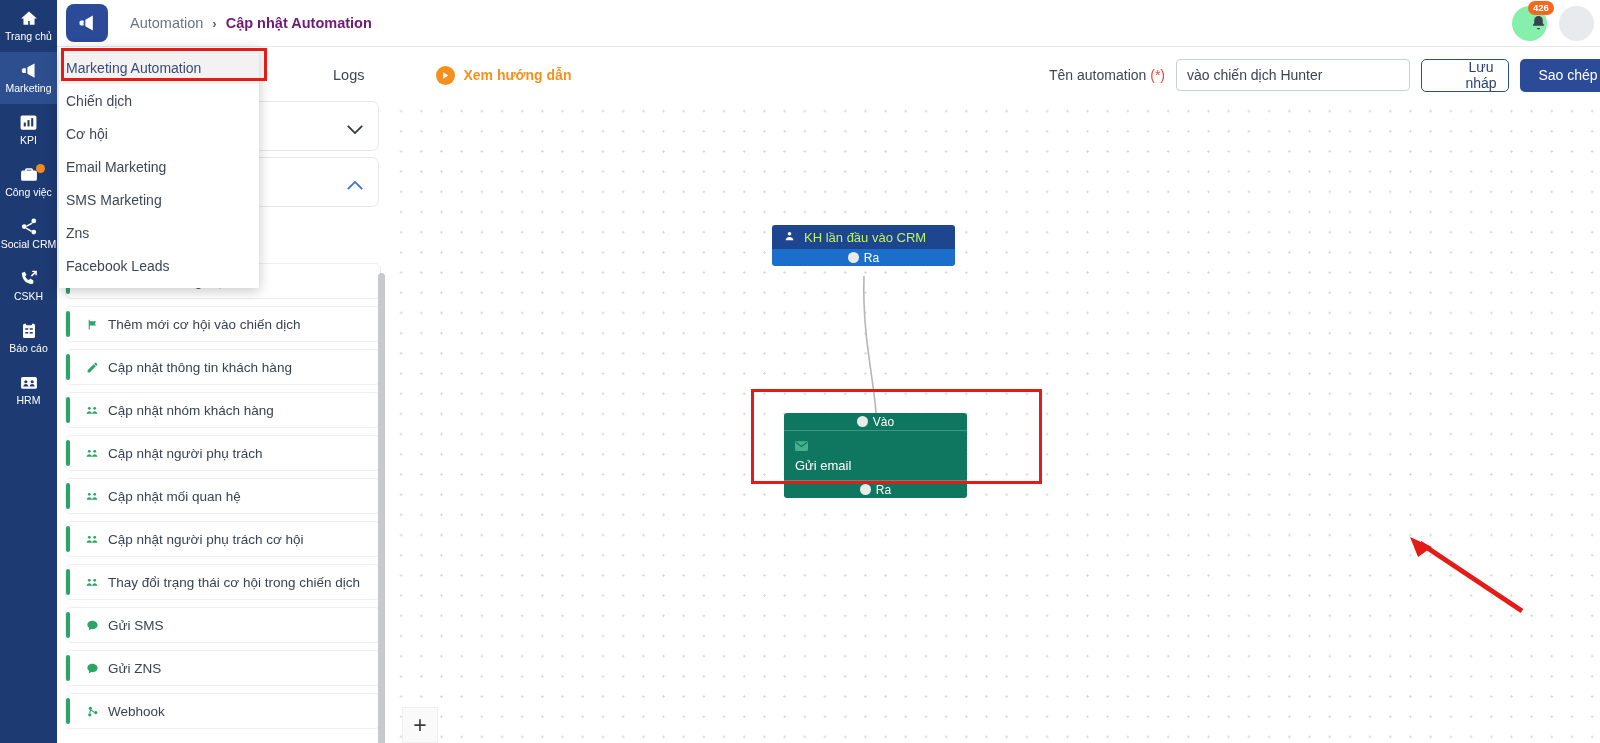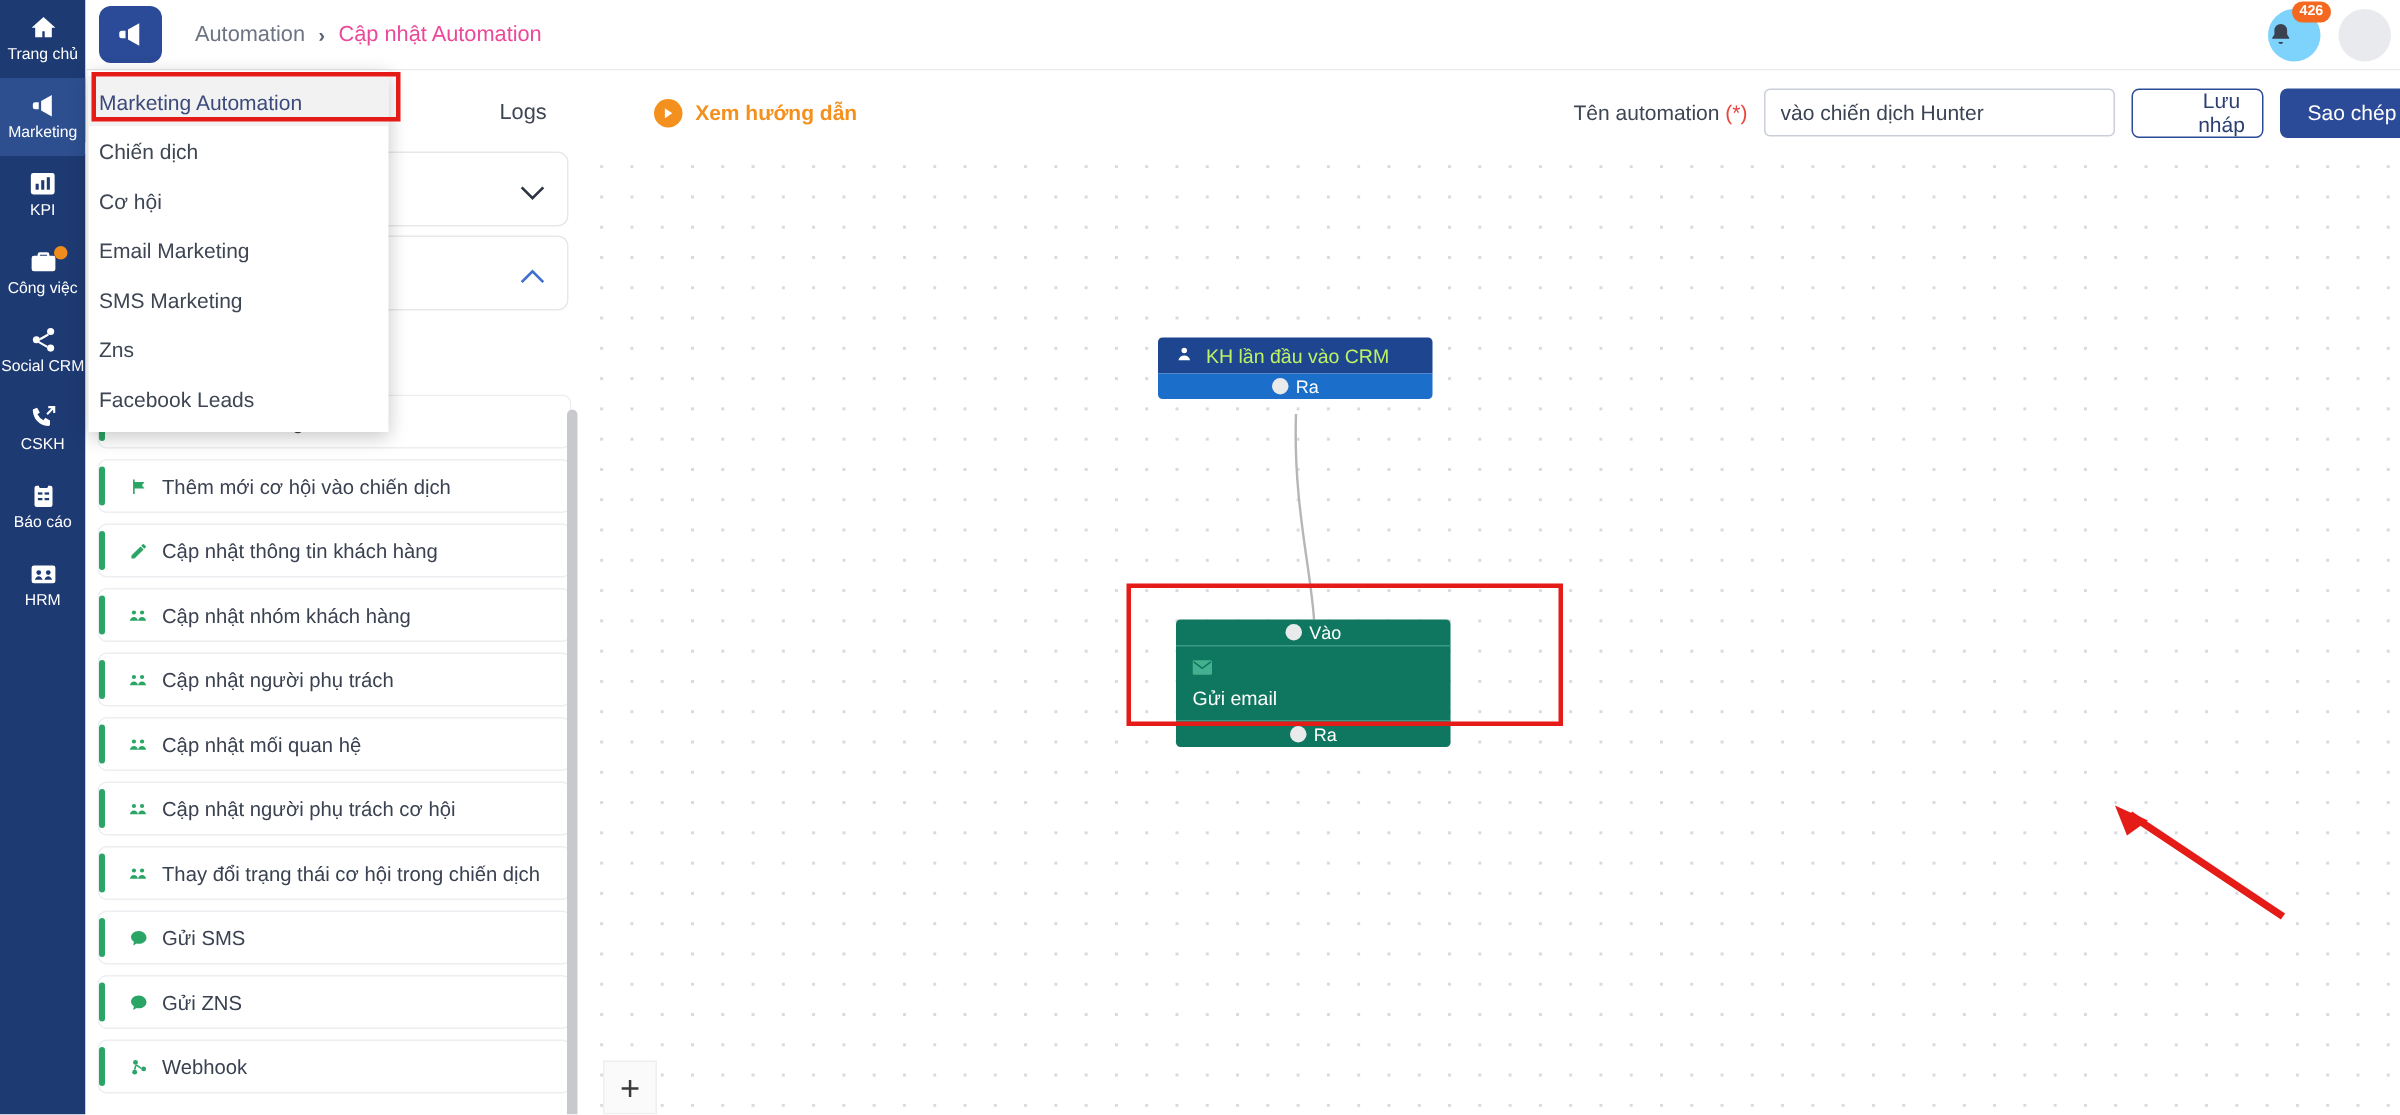--- a/index.html
+++ b/index.html
@@ -44,28 +44,28 @@
     display: flex; align-items: center;
   }
   #brand-badge {
     width: 42px; height: 38px; margin-left: 9px;
     background: #2b4a97; border-radius: 8px;
     display: flex; align-items: center; justify-content: center;
   }
   #breadcrumb { display: flex; align-items: center; margin-left: 22px; font-size: 14.5px; }
   .crumb-parent { color: #6d7482; }
   .crumb-sep { margin: 0 9px; color: #5b6170; font-weight: bold; font-size: 13px; }
-  .crumb-current { color: #ec4899; font-weight: normal; }
+  .crumb-current { color: #701a75; font-weight: bold; }
   #topbar-right {
     margin-left: auto; display: flex; align-items: center; gap: 12px;
     padding-right: 6px;
   }
   .round-btn {
     width: 35px; height: 35px; border-radius: 50%;
-    background: #7dd3fc; display: flex; align-items: center; justify-content: flex-start;
+    background: #86efac; display: flex; align-items: center; justify-content: flex-end;
     position: relative; cursor: pointer;
   }
   .bell-badge {
     position: absolute; top: -5px; left: 16px;
     background: #f4691f; color: #fff; font-size: 9.5px;
     border-radius: 9px; padding: 1px 5px; line-height: 12px; font-weight: bold;
   }
   #avatar { width: 35px; height: 35px; border-radius: 50%; background: #e9eaee; }
 
   

